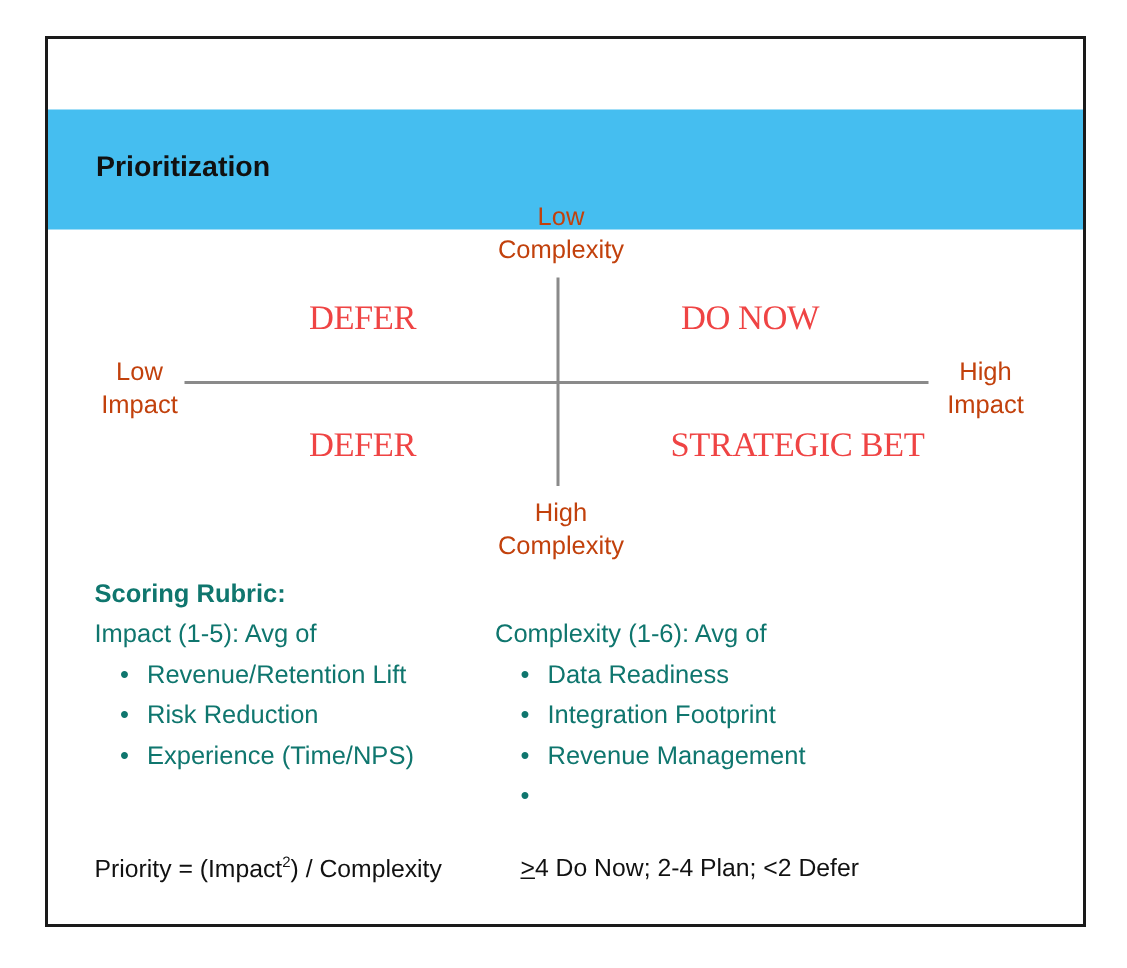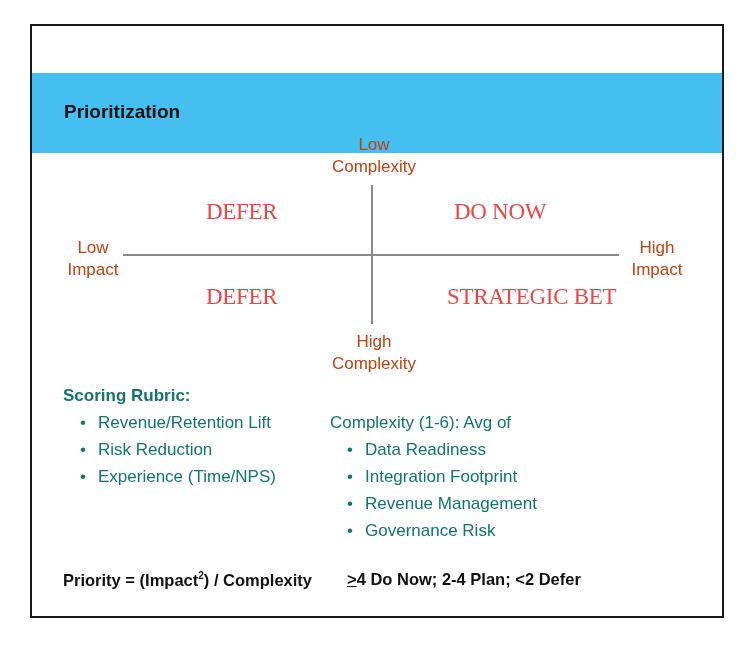--- a/index.html
+++ b/index.html
@@ -13,21 +13,21 @@
     .axis-label { position: absolute; color: #c2410c; font-size: 17px; line-height: 22px; text-align: center; }
     .hline { position: absolute; left: 123px; top: 254px; width: 496px; height: 2px; background: #8a8a8a; }
     .vline { position: absolute; left: 371px; top: 185px; width: 2px; height: 139px; background: #8a8a8a; }
     .quad { position: absolute; font-size: 23px; color: #ef4444; white-space: nowrap;
             font-family: Liberation Serif, serif; font-weight: normal; letter-spacing: -0.3px; }
     .rubric { position: absolute; font-size: 17px; line-height: 27px; color: #0f766e; }
     .rubric-title { font-weight: bold; }
     .rubric ul { list-style: none; margin: 0; padding: 0; }
     .rubric li { padding-left: 18px; position: relative; }
     .rubric li .bullet { position: absolute; left: 0; top: 0; }
-    .footer { position: absolute; top: 570px; font-size: 16.5px; font-weight: bold; color: #111; white-space: nowrap; }
+    .footer { position: absolute; top: 570px; font-size: 16.5px; font-weight: normal; color: #111; white-space: nowrap; }
     .ge { text-decoration: underline; }
   </style>
 </head>
 <body>
 
 <div class="card"></div>
 
 <div class="header" style="left:32px; top:26px;margin-top:47px;">
   <div class="header-title">Prioritization</div>
 </div>
@@ -52,34 +52,35 @@
 <div class="hline"></div>
 <div class="vline"></div>
 
 <div class="quad" style="left:206px; top:199px;">DEFER</div>
 <div class="quad" style="left:454px; top:199px;">DO NOW</div>
 <div class="quad" style="left:206px; top:284px;">DEFER</div>
 <div class="quad" style="left:415px; top:284px;margin-left:32px;">STRATEGIC BET</div>
 
 <div class="rubric" style="left:63px; top:382px;">
   <div class="rubric-title">Scoring Rubric:</div>
+  <div>Impact (1-5): Avg of</div>
   <ul style="margin-left:17px;">
     <li><span class="bullet">•</span><span>Revenue/Retention Lift</span></li>
     <li><span class="bullet">•</span><span>Risk Reduction</span></li>
     <li><span class="bullet">•</span><span>Experience (Time/NPS)</span></li>
   </ul>
 </div>
 
 <div class="rubric" style="left:330px; top:409px;">
   <div>Complexity (1-6): Avg of</div>
   <ul style="margin-left:17px;">
     <li><span class="bullet">•</span><span>Data Readiness</span></li>
     <li><span class="bullet">•</span><span>Integration Footprint</span></li>
     <li><span class="bullet">•</span><span>Revenue Management</span></li>
-    <li><span class="bullet">•</span><span>Governance Risk</span></li>
+    <li><span class="bullet">•</span></li>
   </ul>
 </div>
 
 <div class="footer" style="left:63px;">
   <span>Priority = (Impact</span><sup style="font-size:10px;">2</sup><span>) / Complexity</span>
 </div>
 <div class="footer" style="left:347px;">
   <span class="ge">&gt;</span><span>4 Do Now; 2-4 Plan; &lt;2 Defer</span>
 </div>
 

